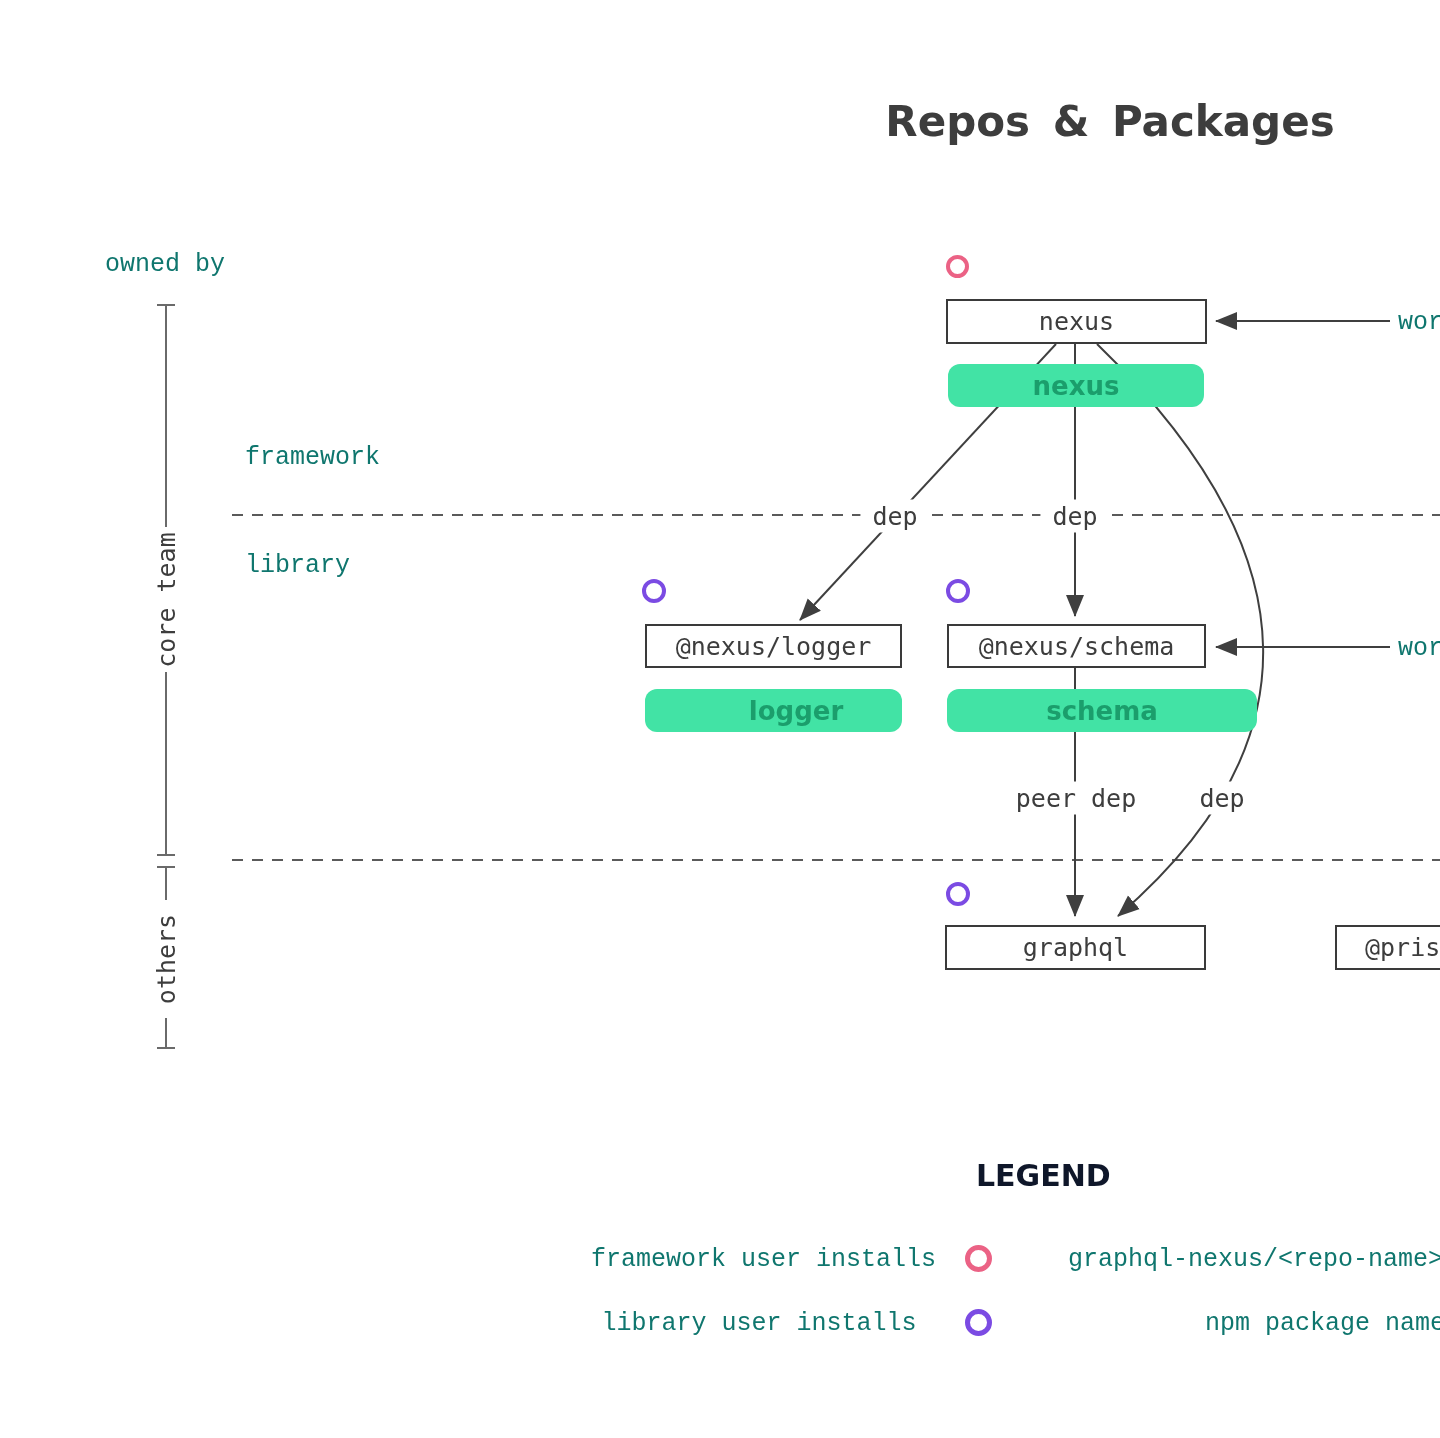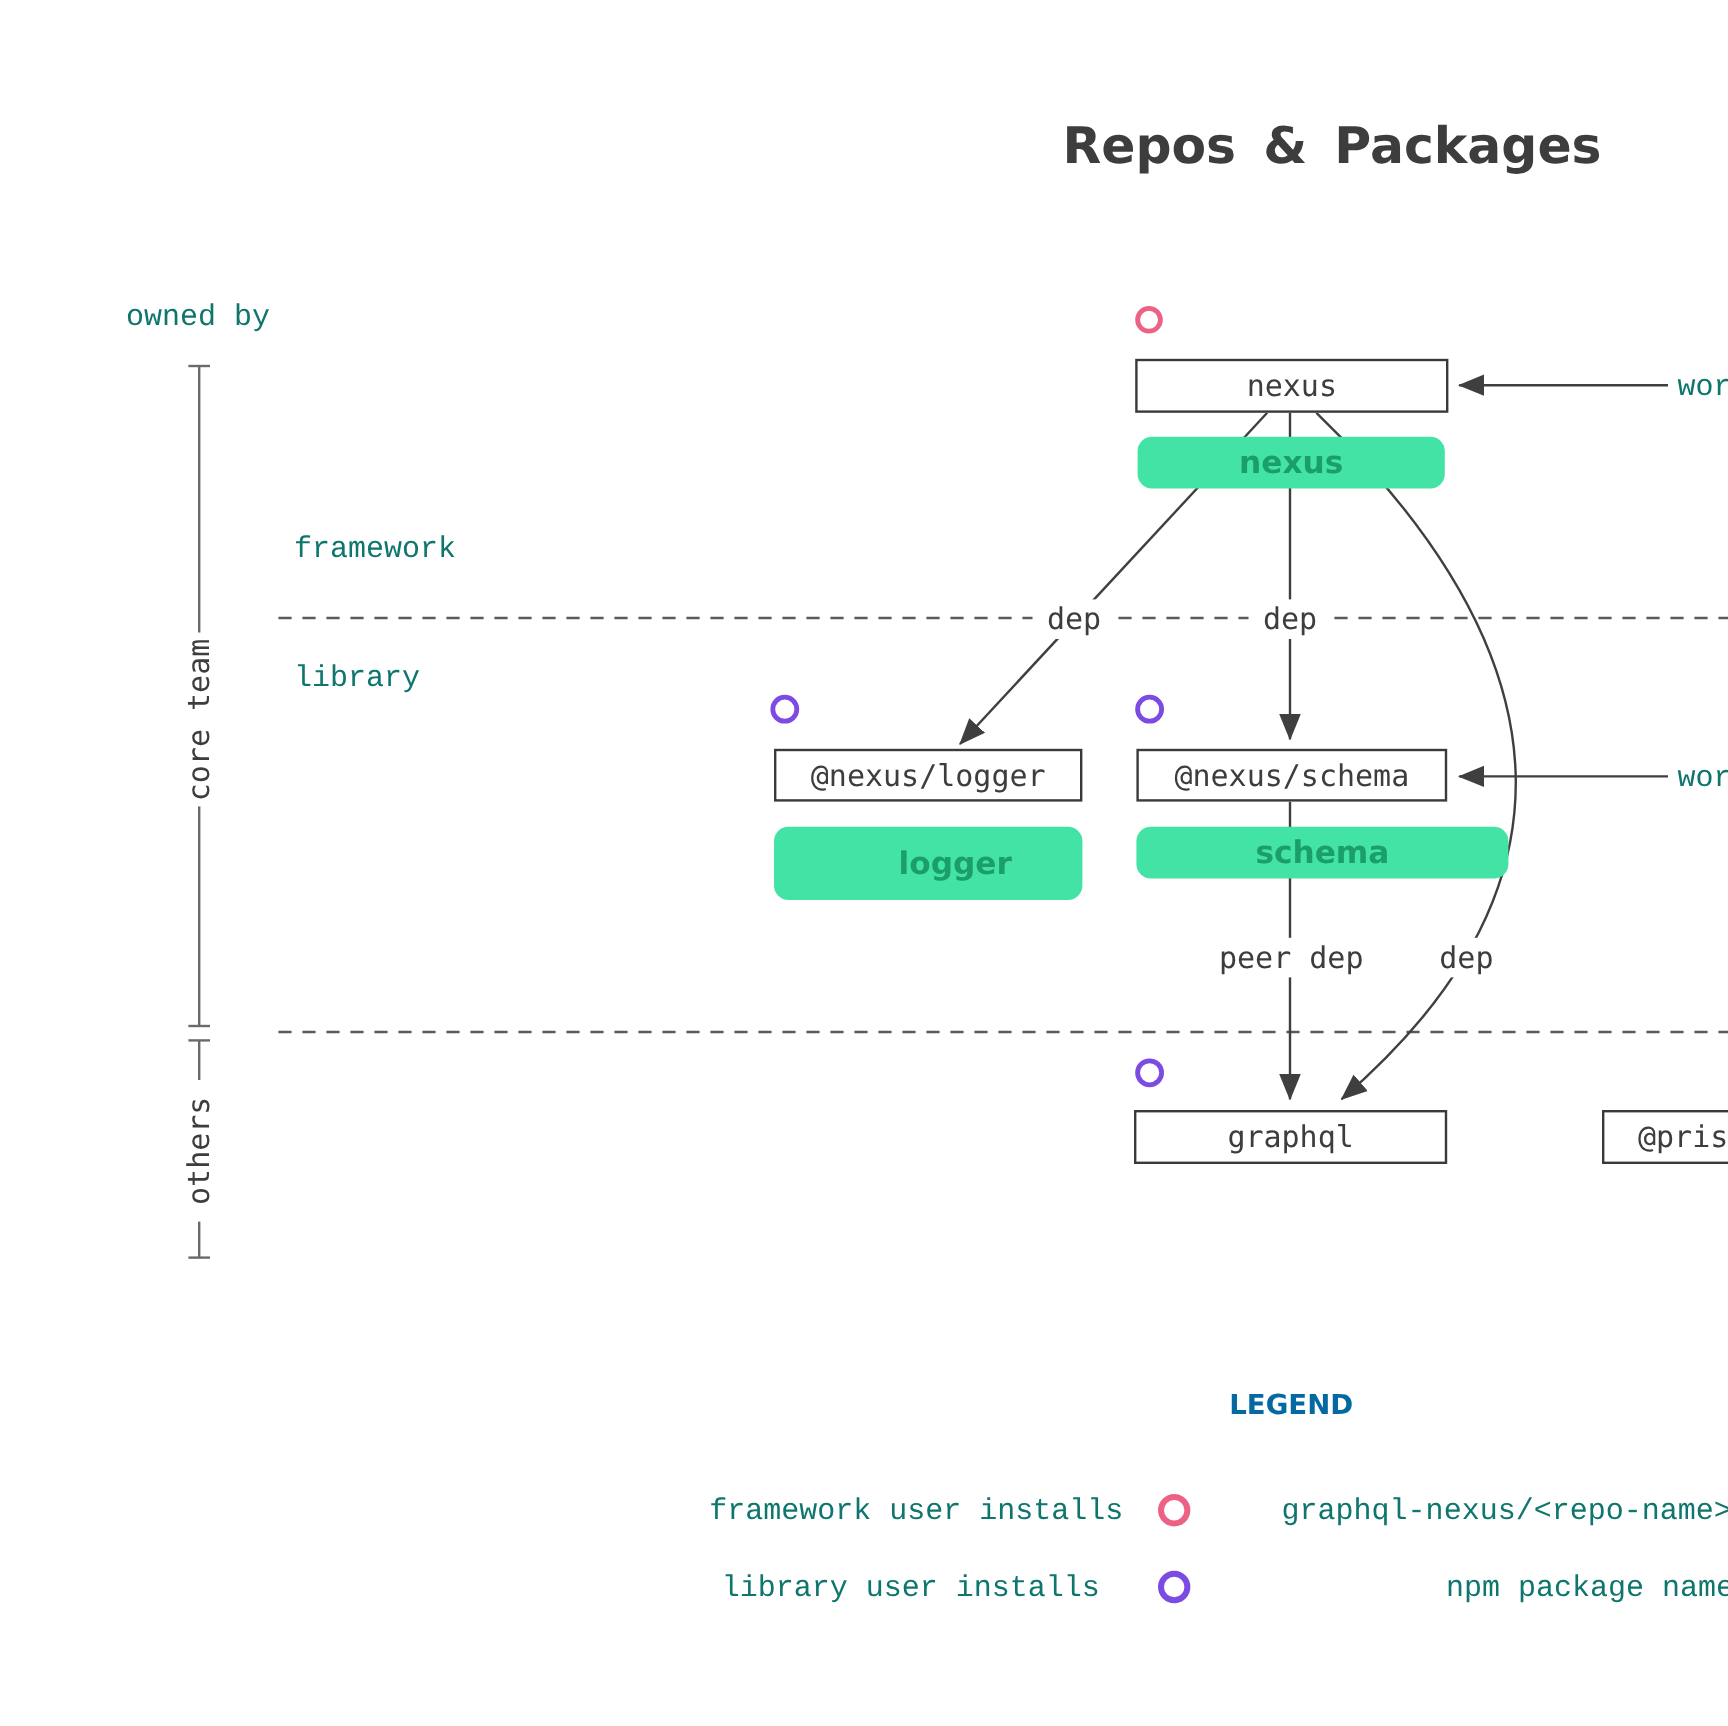--- a/index.html
+++ b/index.html
@@ -31,22 +31,22 @@
     transform:translate(-50%,-50%);white-space:pre;
   }
   .ring{position:absolute;border-radius:50%;z-index:3;background:transparent;}
   .ring.pink{border:4.5px solid #eb6285;}
   .ring.purple{border:4.5px solid #7b4be3;}
   .vlabel{
     position:absolute;z-index:3;font-family:"DejaVu Sans Mono",monospace;font-size:25px;
     color:#3d3d3d;white-space:pre;transform:translate(-50%,-50%) rotate(-90deg);
   }
   .legend-head{
-    font-family:"DejaVu Sans",sans-serif;font-weight:700;font-size:23px;color:#0369a1;
-    text-align:center;z-index:3;
+    font-family:"DejaVu Sans",sans-serif;font-weight:700;font-size:30px;color:#0f172a;
+    text-align:left;z-index:3;
   }
 </style>
 </head>
 <body>
 
 <div id="stage">
 
   <svg class="layer" width="1440" height="1438" viewBox="0 0 1440 1438">
     <defs>
       <marker id="arrow" markerUnits="userSpaceOnUse" markerWidth="24" markerHeight="20" refX="21" refY="10" orient="auto">
@@ -108,21 +108,21 @@
   <div class="repo-box" style="left:945px;top:925px;width:261px;height:45px;">
     <span>graphql</span>
   </div>
   <div class="repo-box" style="left:1335px;top:925px;width:240px;height:45px;justify-content:flex-start;padding-left:28px;">
     <span>@prisma</span>
   </div>
 
   <div class="pkg-badge" style="left:948px;top:364px;width:256px;height:43px;">
     <span>nexus</span>
   </div>
-  <div class="pkg-badge" style="left:645px;top:689px;width:257px;height:61px;padding-left:45px;">
+  <div class="pkg-badge" style="left:645px;top:689px;width:257px;height:43px;padding-left:45px;">
     <span>logger</span>
   </div>
   <div class="pkg-badge" style="left:947px;top:689px;width:310px;height:43px;">
     <span>schema</span>
   </div>
 
   <div class="edge-label" style="left:895px;top:516px;">dep</div>
   <div class="edge-label" style="left:1075px;top:516px;">dep</div>
   <div class="edge-label" style="left:1076px;top:798px;">peer dep</div>
   <div class="edge-label" style="left:1222px;top:798px;">dep</div>

